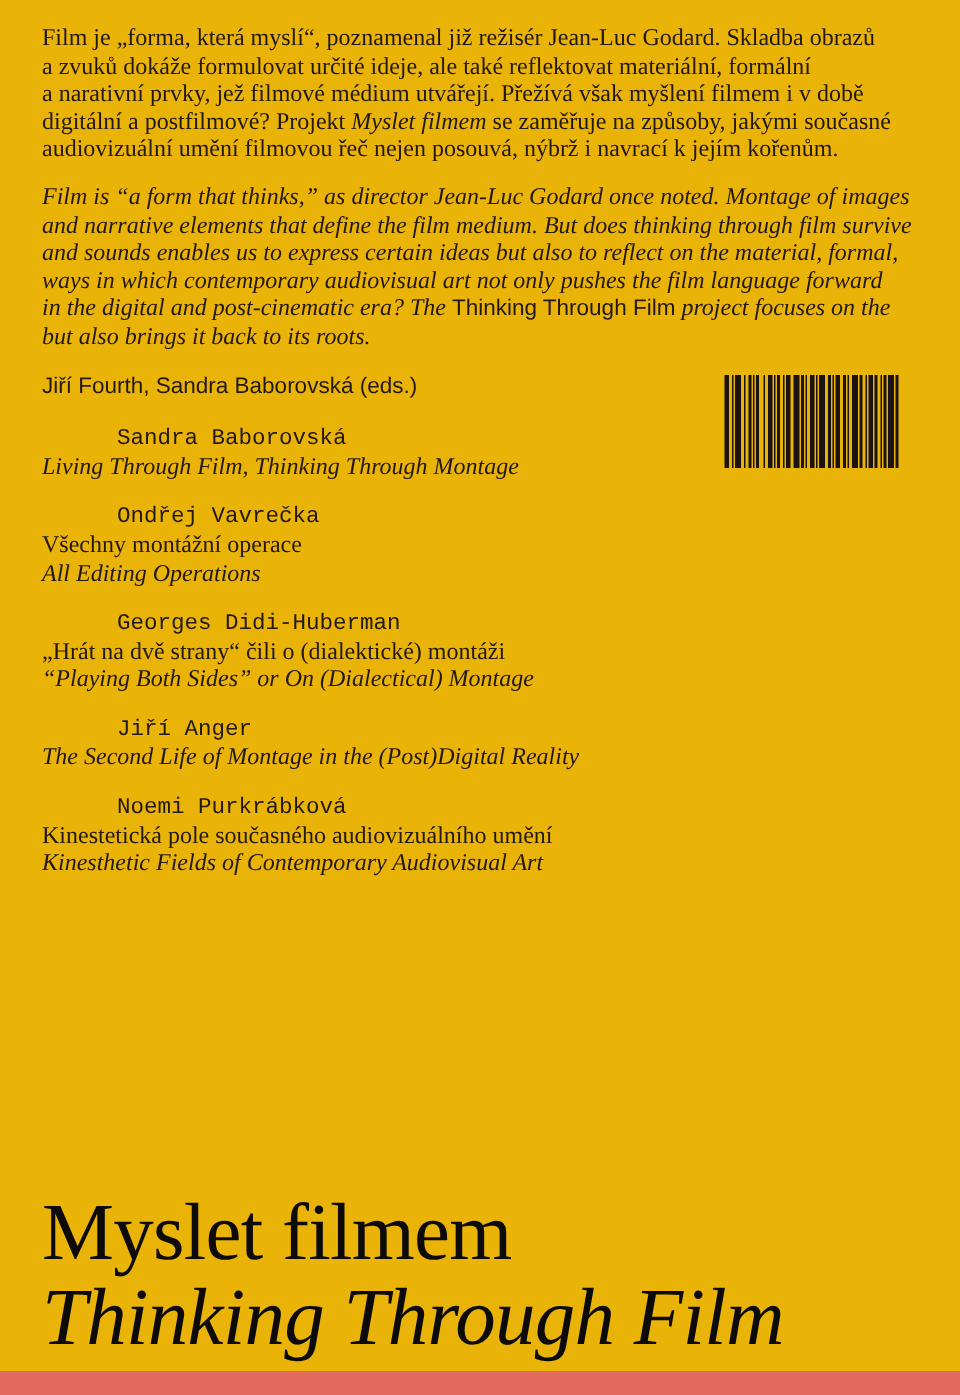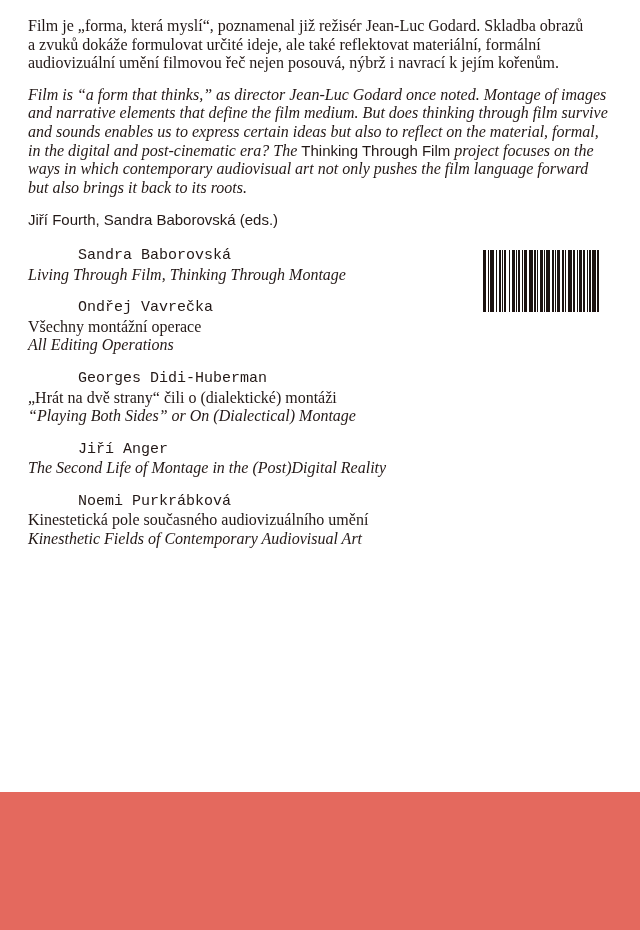--- a/index.html
+++ b/index.html
@@ -1,20 +1,20 @@
 <!DOCTYPE html>
 <html><head>
 <meta charset="utf-8">
 <style>
   html,body{margin:0;padding:0;}
   body{background:#e4695e;}
   .page{
     position:relative;
-    width:640px;height:792px;
-    background:#ffffff;
+    width:640px;height:914px;
+    background:#eab308;
     color:#221816;
     font-family:"Liberation Serif", serif;
     overflow:hidden;
   }
   .content{
     position:absolute;
     left:28px;top:17px;right:0;
   }
   .intro{font-size:16px;line-height:18.6px;white-space:nowrap;}
   .intro .line{height:18.6px;}
@@ -63,29 +63,31 @@
 </head>
 <body>
 
 <div class="page">
 
   <div class="content">
 
     <section class="intro intro-cs">
       <div class="line">Film je „forma, která myslí“, poznamenal již režisér Jean-Luc Godard. Skladba obrazů</div>
       <div class="line">a zvuků dokáže formulovat určité ideje, ale také reflektovat materiální, formální</div>
+      <div class="line">a narativní prvky, jež filmové médium utvářejí. Přežívá však myšlení filmem i v době</div>
+      <div class="line"><span>digitální a postfilmové? Projekt </span><span class="inline-em">Myslet filmem</span><span> se zaměřuje na způsoby, jakými současné</span></div>
       <div class="line">audiovizuální umění filmovou řeč nejen posouvá, nýbrž i navrací k jejím kořenům.</div>
     </section>
 
     <section class="intro intro-en">
       <div class="line">Film is “a form that thinks,” as director Jean-Luc Godard once noted. Montage of images</div>
       <div class="line">and narrative elements that define the film medium. But does thinking through film survive</div>
       <div class="line">and sounds enables us to express certain ideas but also to reflect on the material, formal,</div>
+      <div class="line">ways in which contemporary audiovisual art not only pushes the film language forward</div>
       <div class="line"><span>in the digital and post-cinematic era? The </span><span class="inline-upright-sans">Thinking Through Film</span><span> project focuses on the</span></div>
-      <div class="line">ways in which contemporary audiovisual art not only pushes the film language forward</div>
       <div class="line">but also brings it back to its roots.</div>
     </section>
 
     <div class="editors">Jiří Fourth, Sandra Baborovská (eds.)</div>
 
     <div class="contents-list">
 
       <div class="entry">
         <div class="author">Sandra Baborovská</div>
         <div class="title-en">Living Through Film, Thinking Through Montage</div>

